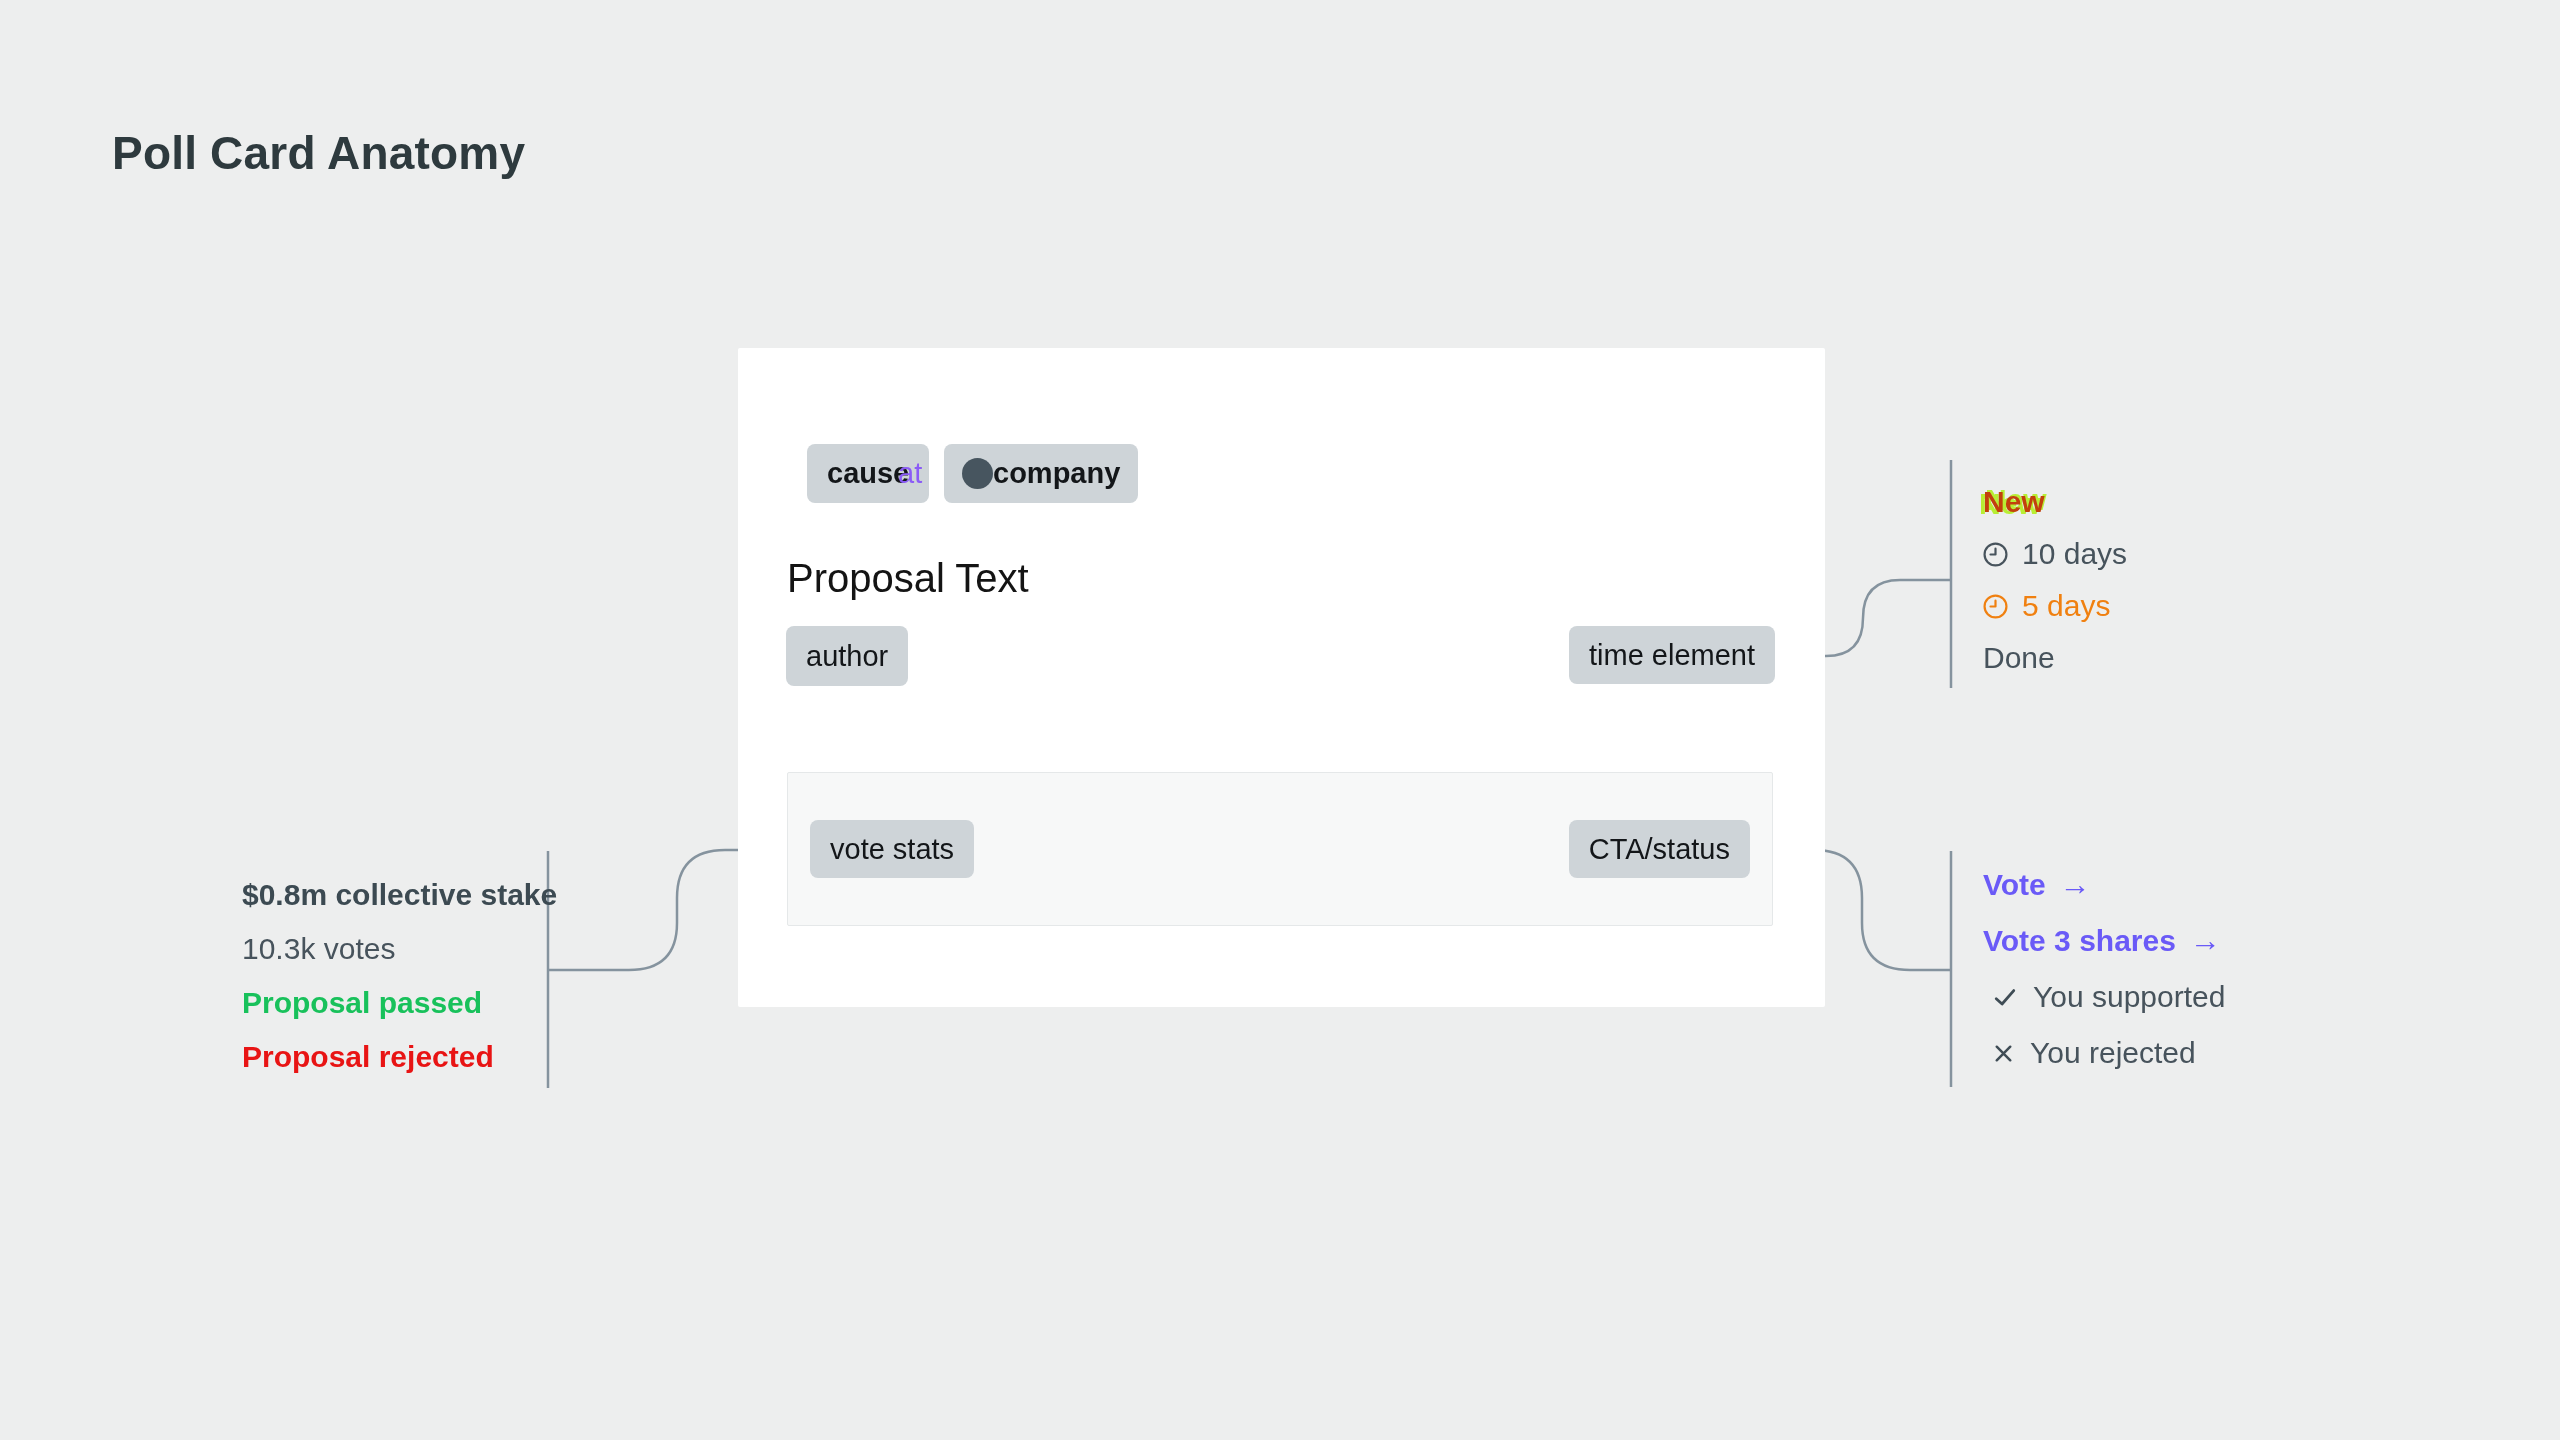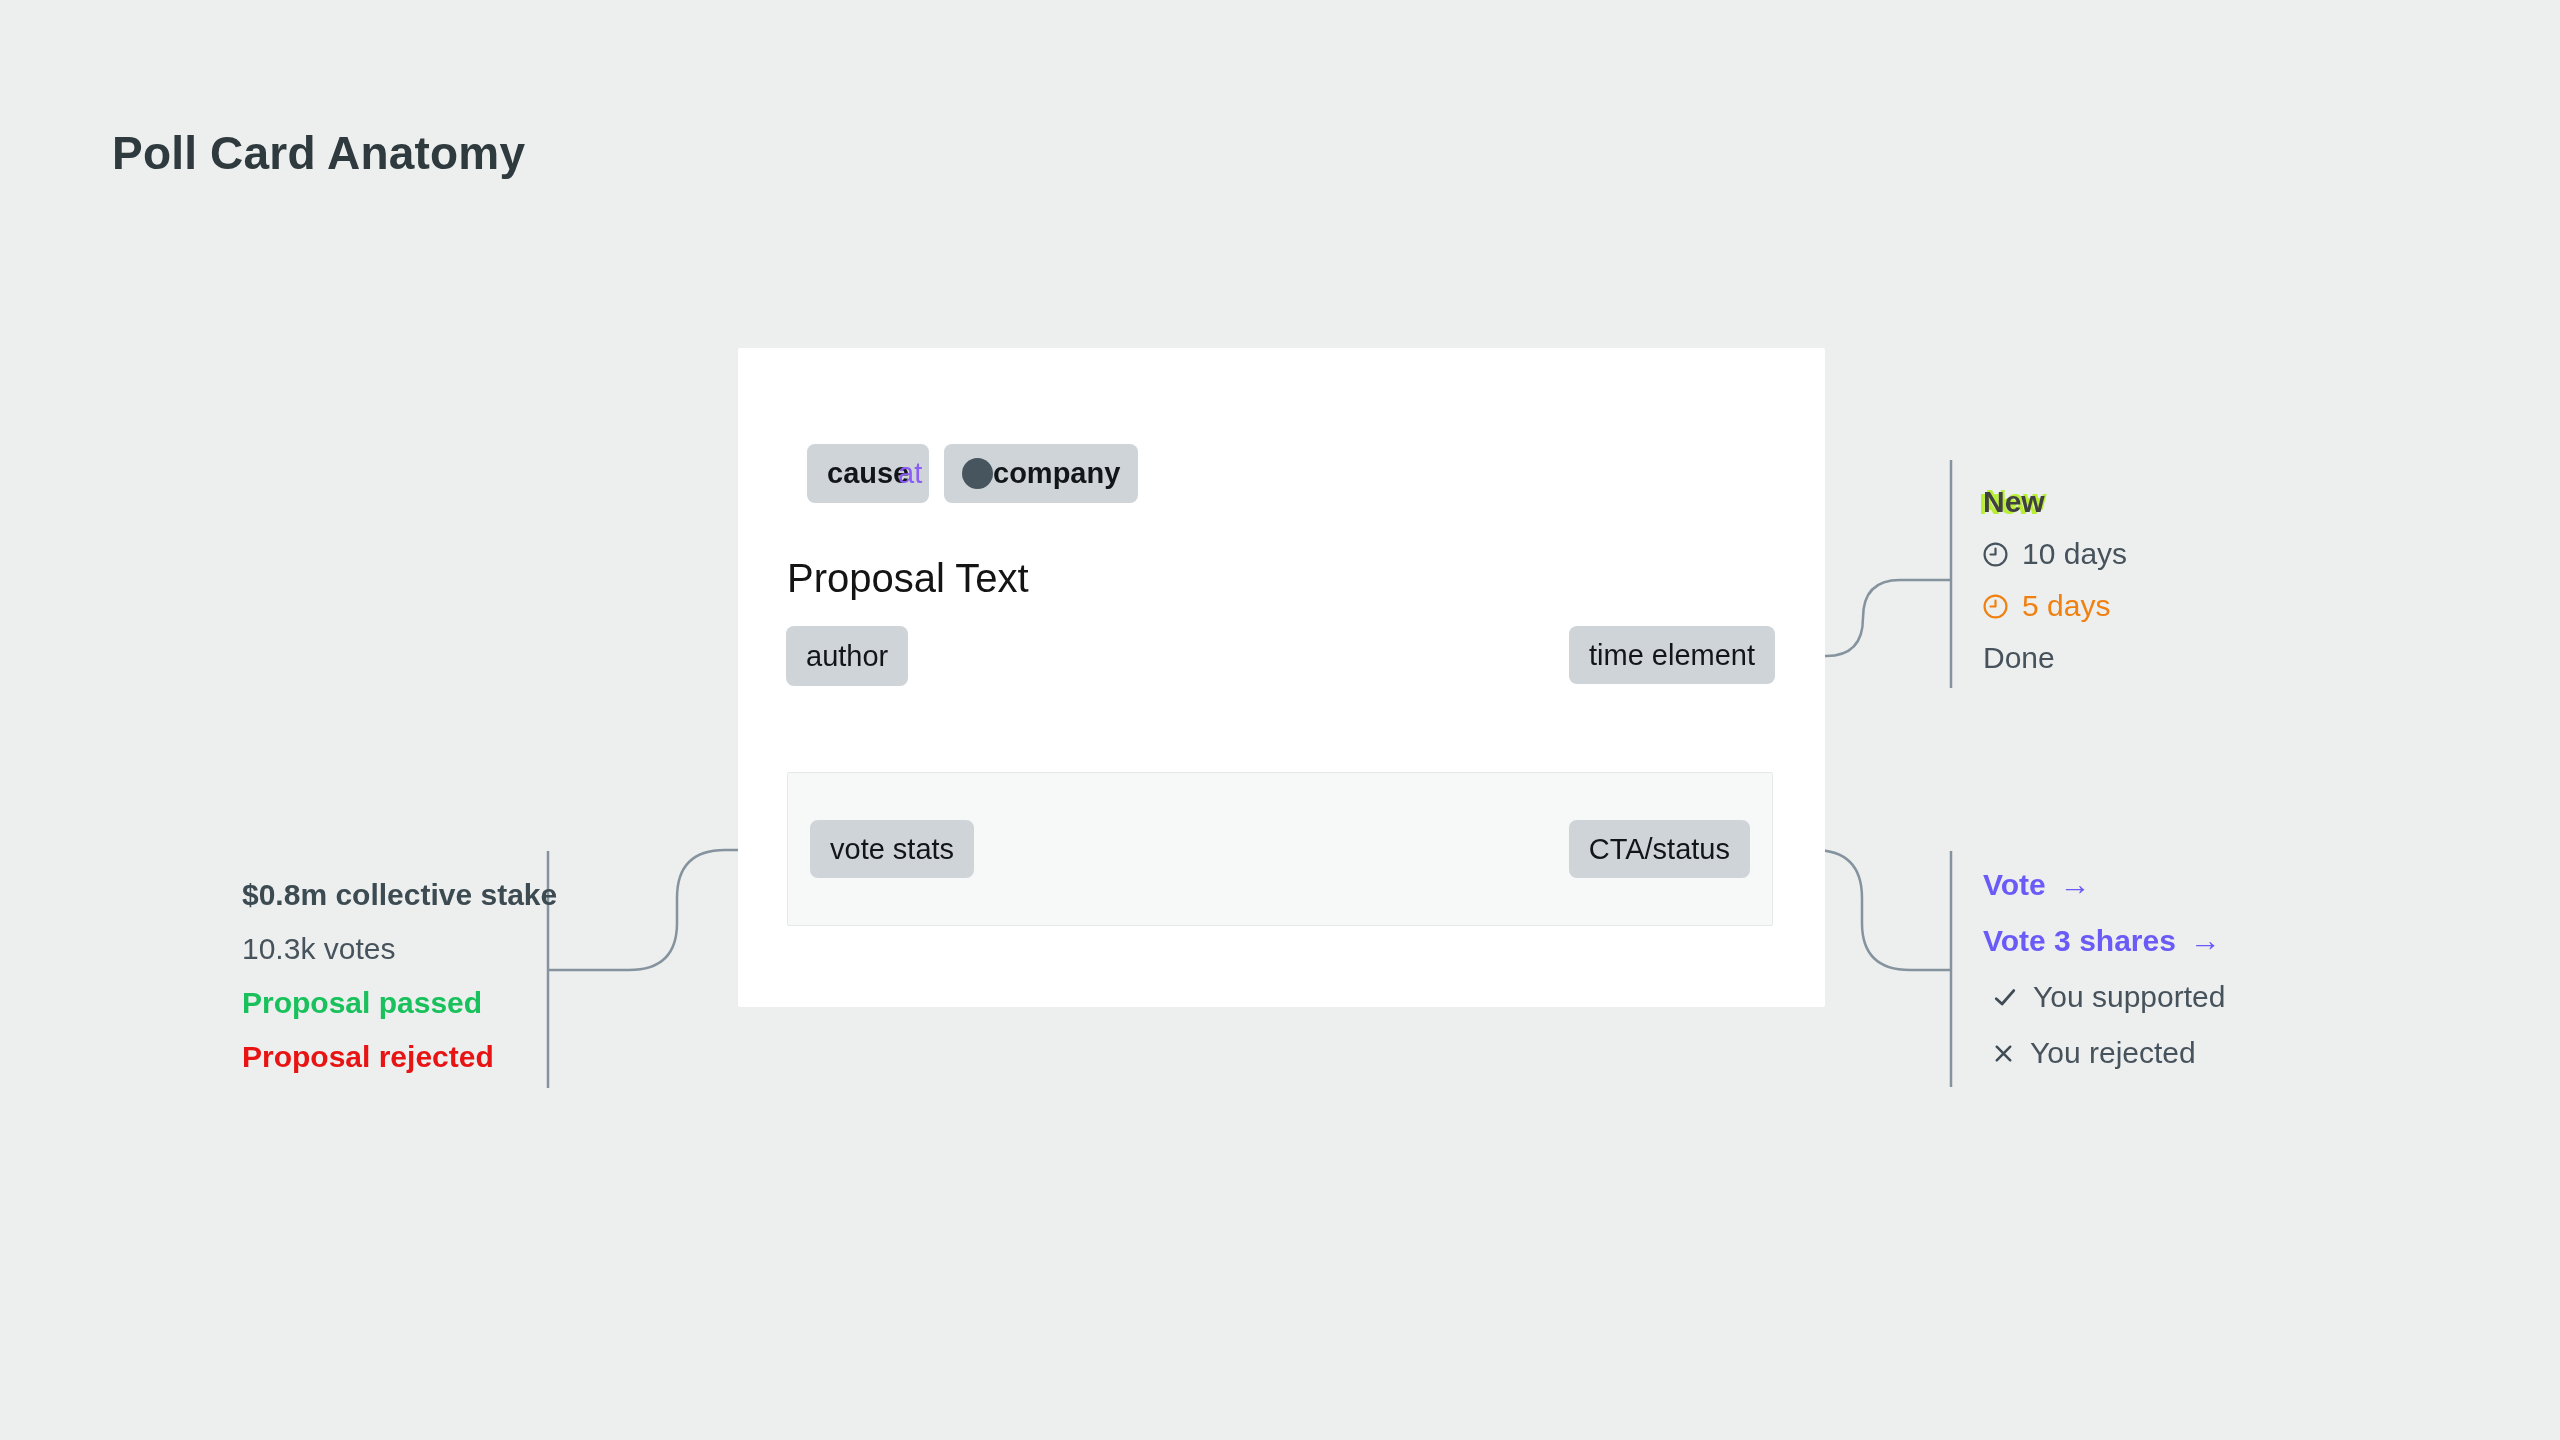--- a/index.html
+++ b/index.html
@@ -52,21 +52,21 @@
   .ann-left{left:242px;top:876px;}
   .ann-left .row{height:38px;margin-bottom:16px;}
   .t-bold-slate{font-weight:700;color:#3c4a52;}
   .t-slate{color:#47535c;}
   .t-green{font-weight:700;color:#18c15b;}
   .t-red{font-weight:700;color:#e81414;}
 
   .ann-time{left:1983px;top:483px;}
   .ann-time .row{margin-bottom:14px;}
   .t-new{
-    font-weight:700;color:#404040;
+    font-weight:700;color:#c2410c;
     text-shadow:-4px 2px 0 #b8ee33,2px -2px 0 #b8ee33;
   }
   .t-orange{color:#f08010;}
 
   .ann-actions{left:1983px;top:866px;}
   .ann-actions .row{margin-bottom:18px;}
   .t-purple{font-weight:700;color:#6a5af7;}
   .arrow{font-weight:700;color:#6a5af7;font-size:31px;}
   .icon-row{padding-left:8px;}
 

